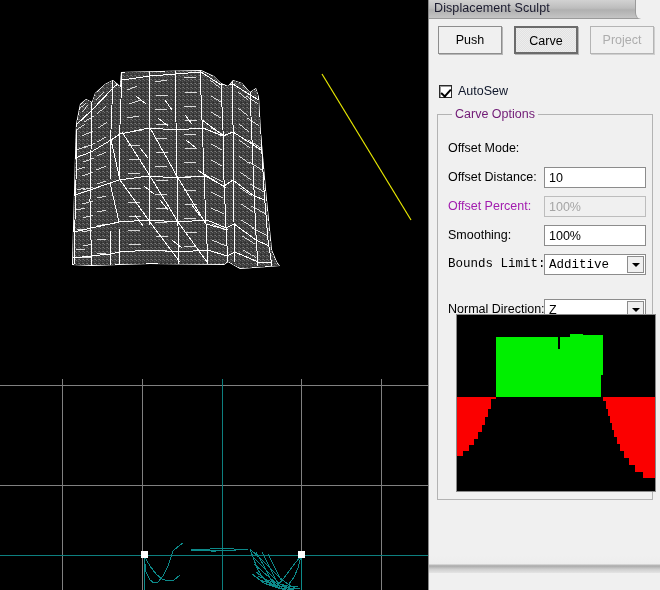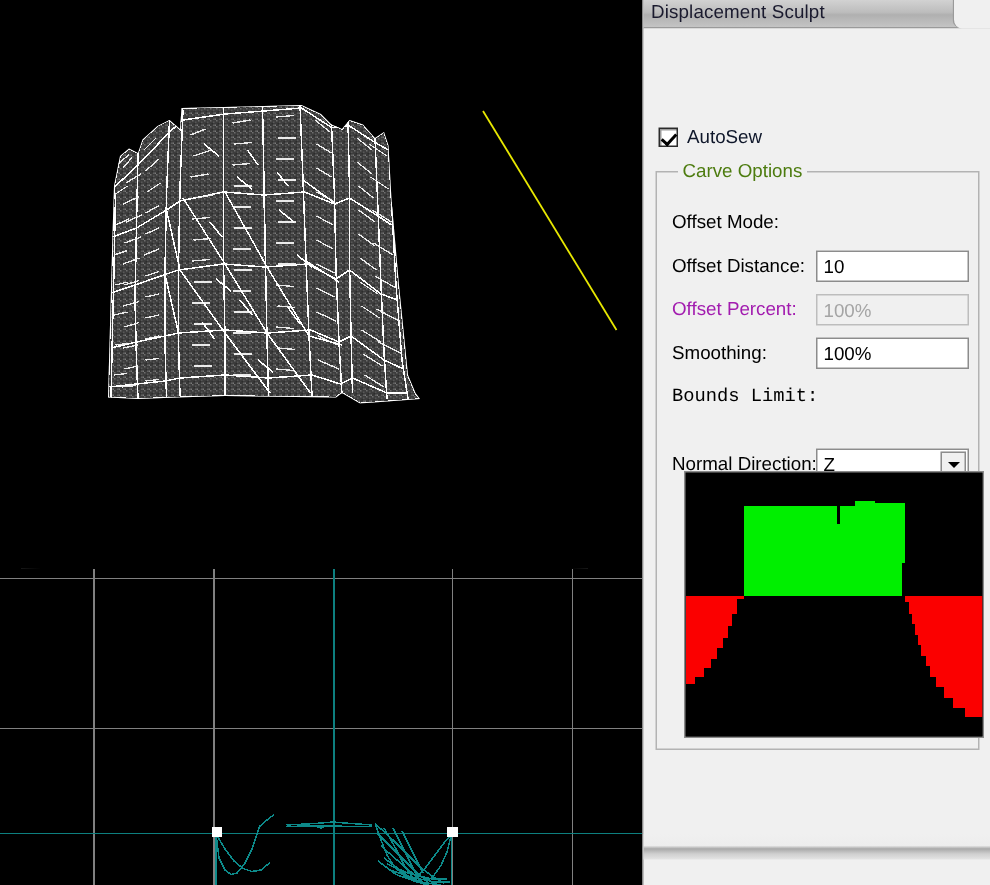--- a/index.html
+++ b/index.html
@@ -162,21 +162,21 @@
     width: 216px; height: 386px;
     border: 1px solid #b3b3b3;
     box-sizing: border-box;
   }
   #carve-options-legend {
     position: absolute;
     left: 14px; top: -8px;
     background: #f0f0f0;
     padding: 0 3px;
     font-size: 12.5px;
-    color: #4d7c0f;
+    color: #701a75;
   }
 
   .field-row {
     position: absolute;
     left: 10px;
     width: 198px;
     height: 22px;
   }
   .field-label {
     position: absolute;
@@ -396,20 +396,25 @@
 
   <div id="displacement-sculpt-window">
 
     <div id="window-titlebar">
       <div id="window-title">Displacement Sculpt</div>
       <div id="titlebar-corner"></div>
     </div>
 
     <div id="panel-body">
 
+      <div id="mode-button-row">
+        <button id="btn-push" class="mode-btn">Push</button>
+        <button id="btn-carve" class="mode-btn selected">Carve</button>
+        <button id="btn-project" class="mode-btn disabled">Project</button>
+      </div>
 
       <div id="autosew-row">
         <span class="cb-box"></span>
         <span class="cb-label">AutoSew</span>
       </div>
 
       <fieldset id="carve-options-group" style="margin:0;padding:0;">
         <div id="carve-options-legend">Carve Options</div>
 
         <div class="field-row" style="top:23px;">
@@ -432,20 +437,24 @@
 
         <div class="field-row" style="top:110px;">
           <span class="field-label">Smoothing:</span>
           <div class="field-control">
             <span class="field-value">100%</span>
           </div>
         </div>
 
         <div class="field-row" style="top:139px;font-family:Liberation Mono, monospace;">
           <span class="field-label">Bounds Limit:</span>
+          <div class="field-control">
+            <span class="field-value">Additive</span>
+            <span class="combo-arrow"></span>
+          </div>
         </div>
 
         <div class="field-row" style="top:168px;margin-top:16px;">
           <span class="field-label">Normal Direction:</span>
           <div class="field-control">
             <span class="field-value">Z</span>
             <span class="combo-arrow"></span>
           </div>
         </div>
 

